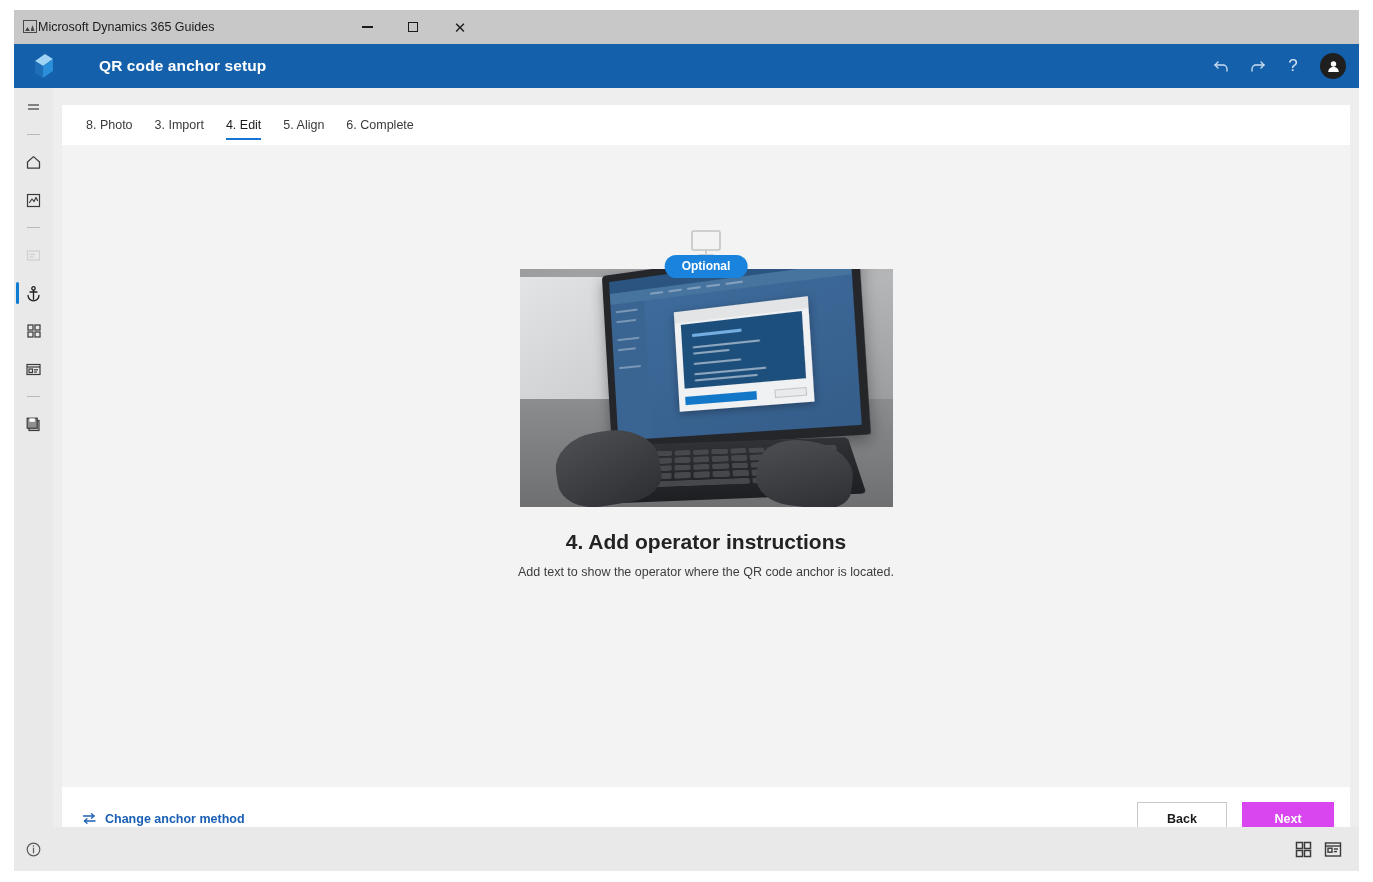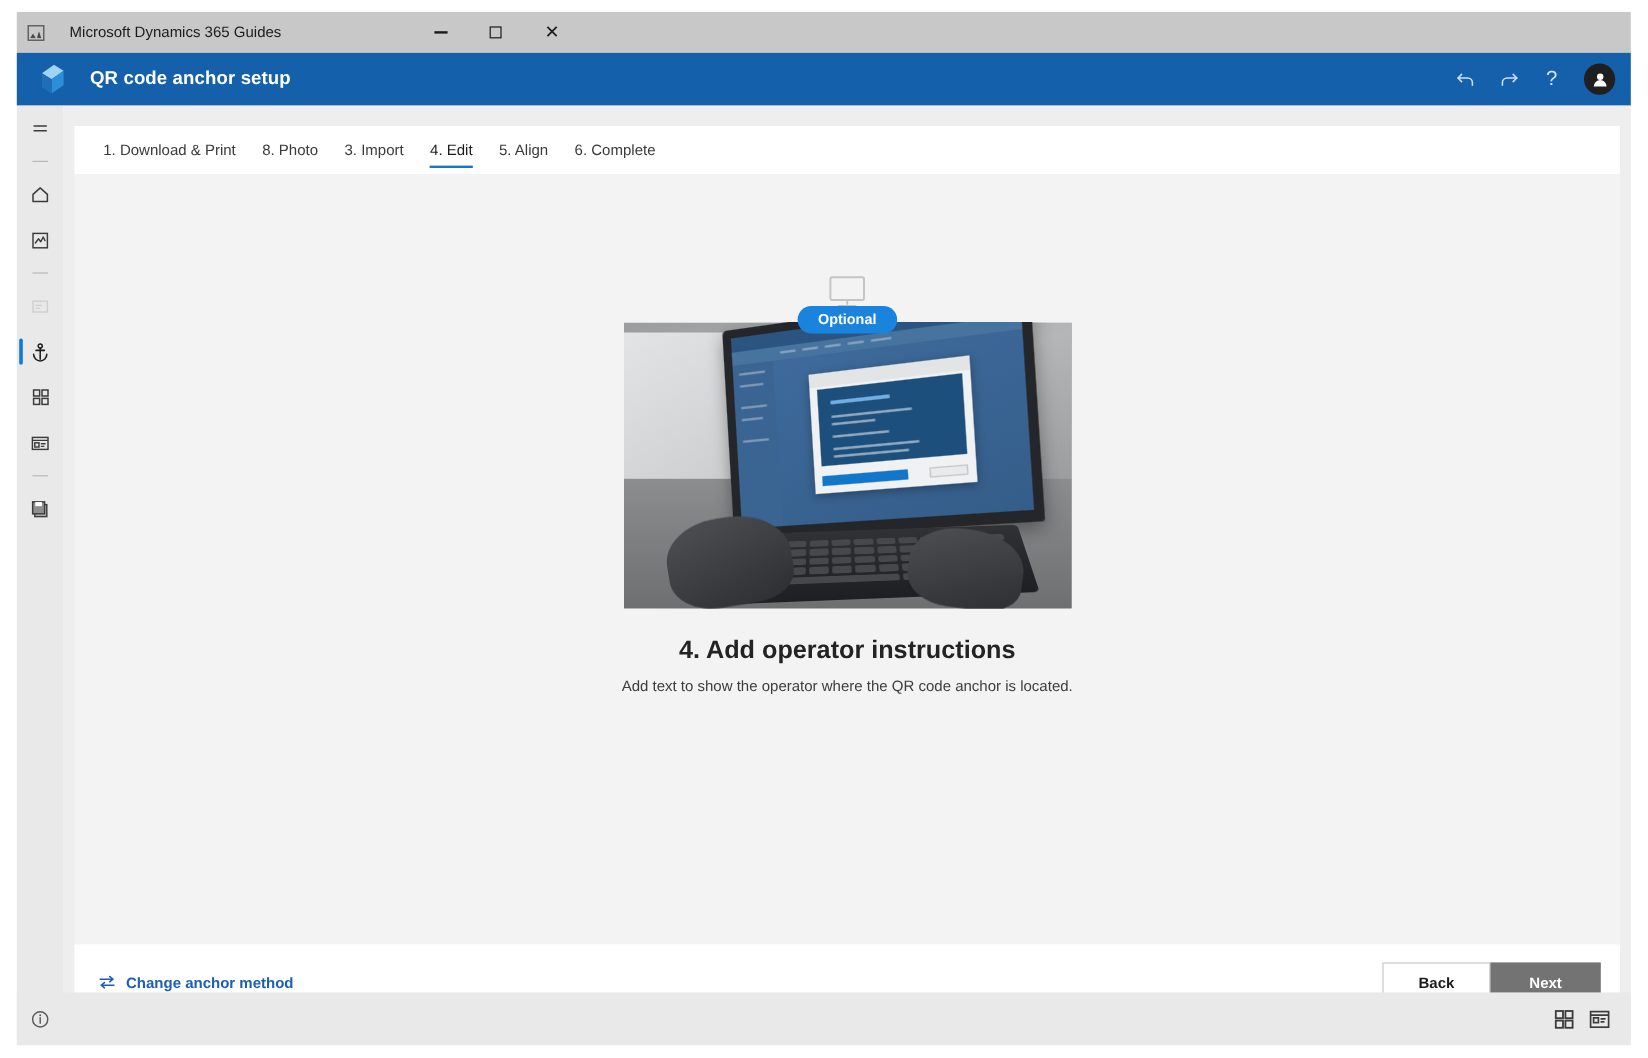--- a/index.html
+++ b/index.html
@@ -16,21 +16,21 @@
   }
 
   
   .titlebar {
     position: absolute; left: 14px; top: 10px;
     width: 1345px; height: 34px;
     background: #c8c8c8;
     display: flex; align-items: center;
   }
   .tb-app {
-    display: flex; align-items: flex-end; gap: 21px;
+    display: flex; align-items: flex-start; gap: 1px;
     padding-left: 9px; width: 330px;
   }
   .tb-appicon {
     width: 14px; height: 13px;
     border: 1.4px solid #4a4a4a;
     position: relative; flex: none;
   }
   .tb-appicon::before {
     content: ""; position: absolute; left: 1px; bottom: 1px;
     width: 5px; height: 4px;
@@ -58,21 +58,21 @@
   .tb-btn.close { width: 48px; }
   .tb-min { width: 11px; height: 1.4px; background: #1b1b1b; }
   .tb-max { width: 10px; height: 10px; border: 1.4px solid #1b1b1b; }
   .tb-x { font-size: 15px; line-height: 1; color: #1b1b1b; font-weight: 300; }
 
   
   .appheader {
     position: absolute; left: 14px; top: 44px;
     width: 1345px; height: 44px;
     background: #1460ab;
-    display: flex; align-items: center;
+    display: flex; align-items: center; gap: 24px;
   }
   .ah-logo {
     margin-left: 17px; width: 30px; height: 28px;
     position: relative; flex: none;
   }
   .ah-logo svg { display: block; }
   .ah-title {
     margin-left: 14px;
     font-size: 15.5px; font-weight: bold; color: #ffffff;
     letter-spacing: .1px;
@@ -247,30 +247,30 @@
     position: absolute; left: 0; right: 0; bottom: 0;
     height: 63px; background: #ffffff;
     display: flex; align-items: center;
     padding: 0 16px 0 20px;
   }
   .chg {
     display: flex; gap: 8px;
     color: #1a5fb4; font-size: 12.5px; font-weight: bold;
   }
   .chg svg { display: block; }
-  .fbtns { margin-left: auto; display: flex; gap: 0; }
+  .fbtns { margin-left: auto; display: flex; gap: 15px; }
   .btn-back {
     width: 90px; height: 34px;
     background: #fff; border: 1px solid #c9c9c9;
     font-family: inherit; font-size: 12.5px; font-weight: bold; color: #1b1b1b;
     display: flex; align-items: center; justify-content: center;
   }
   .btn-next {
     width: 92px; height: 34px;
-    background: #737373; border: none;
+    background: #d946ef; border: none;
     font-family: inherit; font-size: 12.5px; font-weight: bold; color: #fff;
     display: flex; align-items: center; justify-content: center;
   }
 
   
   .statusbar {
     position: absolute; left: 14px; top: 827px;
     width: 1345px; height: 44px;
     background: #e9e9e9;
     display: flex; align-items: center;
@@ -395,21 +395,20 @@
         <rect x="3.2" y="3.2" width="10" height="10" fill="#8f8f8f"></rect>
         <rect x="5.4" y="3.4" width="5.5" height="3.4" fill="#ffffff" stroke="none"></rect>
       </svg>
     </div>
     <div class="rail-spacer"></div>
   </div>
 
   <div class="panel">
 
     <div class="tabbar">
-      <div class="tab">1. Download &amp; Print</div>
       <div class="tab">8. Photo</div>
       <div class="tab">3. Import</div>
       <div class="tab active">4. Edit</div>
       <div class="tab">5. Align</div>
       <div class="tab">6. Complete</div>
     </div>
 
     <div class="card">
       <div class="stage">
 

